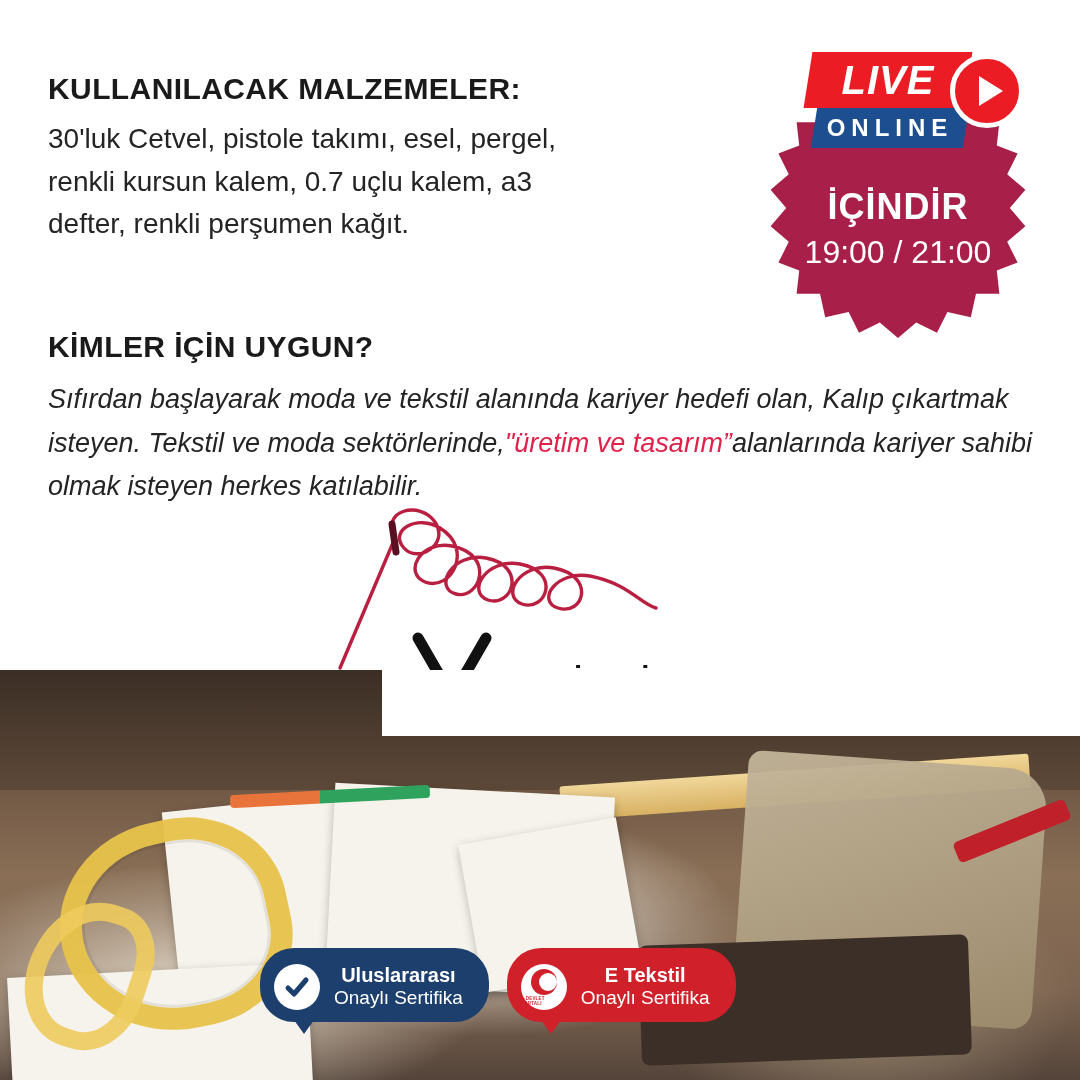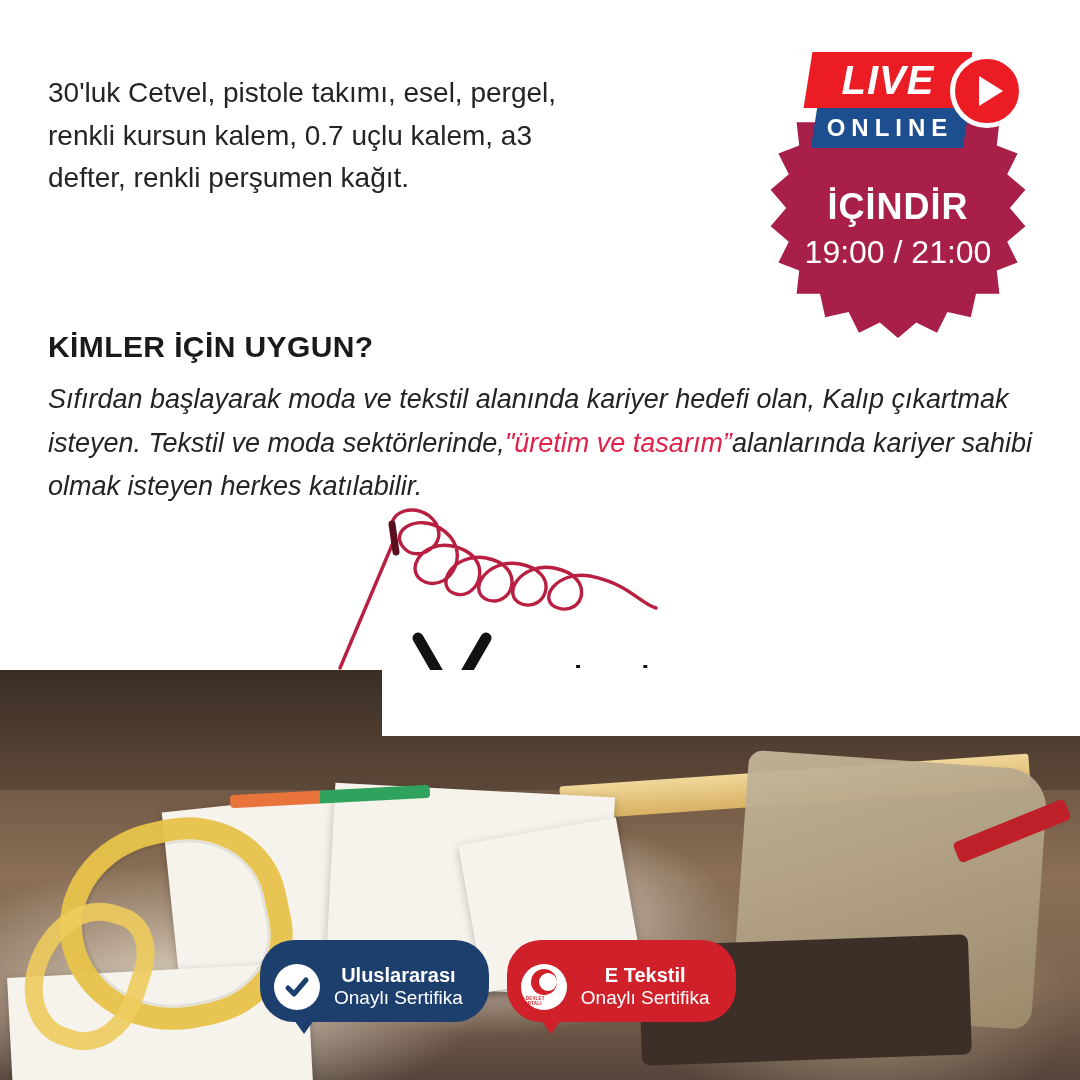--- a/index.html
+++ b/index.html
@@ -366,21 +366,21 @@
     left: 260px;
     bottom: 58px;
     display: flex;
     gap: 18px;
   }
 
   .badge {
     display: flex;
     align-items: center;
     gap: 14px;
-    padding: 24px 26px 12px 14px;
+    padding: 16px 26px 12px 14px;
     border-radius: 34px;
     color: #ffffff;
     position: relative;
   }
 
   .badge.blue { background: #1d3f6e; }
   .badge.red { background: #d0202a; }
 
   .badge::after {
     content: "";
@@ -449,20 +449,21 @@
     margin-top: 1px;
     font-weight: bold;
   }
 </style>
 </head>
 <body>
 
 <div class="poster">
 
   <div class="materials-block">
+    <div class="heading">KULLANILACAK MALZEMELER:</div>
     <div class="body-text">30'luk Cetvel, pistole takımı, esel, pergel, renkli kursun kalem, 0.7 uçlu kalem, a3 defter, renkli perşumen kağıt.</div>
   </div>
 
   <div class="audience-block">
     <div class="heading">KİMLER İÇİN UYGUN?</div>
     <div class="audience-text">
       <span>Sıfırdan başlayarak moda ve tekstil alanında kariyer hedefi olan, Kalıp çıkartmak isteyen. Tekstil ve moda sektörlerinde,</span><span class="hl">"üretim ve tasarım”</span><span>alanlarında kariyer sahibi olmak isteyen herkes katılabilir.</span>
     </div>
   </div>
 

